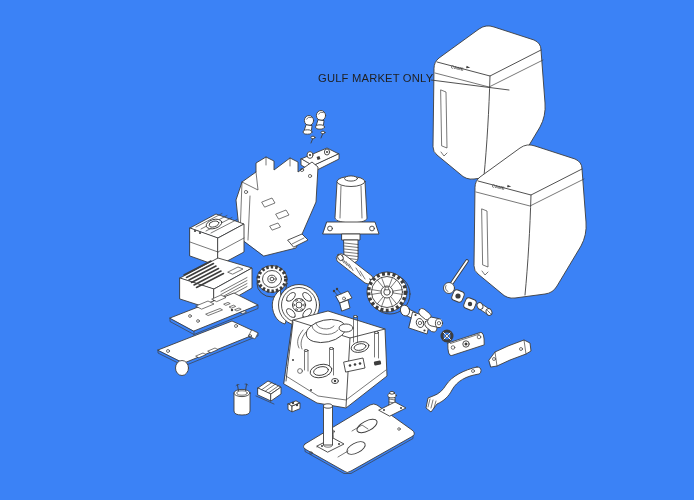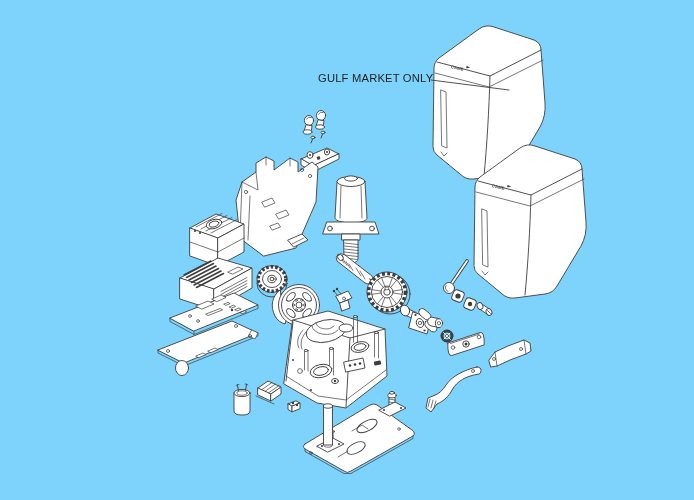--- a/index.html
+++ b/index.html
@@ -1,17 +1,17 @@
 <!DOCTYPE html>
 <html><head>
 <meta charset="utf-8">
 <style>
   html,body{margin:0;padding:0;background:#ffffff;}
   .stage{
-    position:relative;width:694px;height:500px;background:#7dd3fc;overflow:hidden;
+    position:relative;width:694px;height:500px;background:#3b82f6;overflow:hidden;
     font-family:"Liberation Sans","DejaVu Sans",sans-serif;
   }
   svg{position:absolute;inset:0;}
   .ln{fill:none;stroke:#3d3d3d;stroke-width:.9;stroke-linejoin:round;stroke-linecap:round;}
   .fw{fill:#ffffff;stroke:#3d3d3d;stroke-width:.9;stroke-linejoin:round;stroke-linecap:round;}
   .fd{fill:#3d3d3d;stroke:none;}
   .thin{stroke-width:.7;}
   .annot{font-size:11.2px;letter-spacing:.2px;fill:#1f1f1f;}
   .logo{font-size:4.2px;font-weight:bold;fill:#3d3d3d;letter-spacing:.1px;}
 </style>

